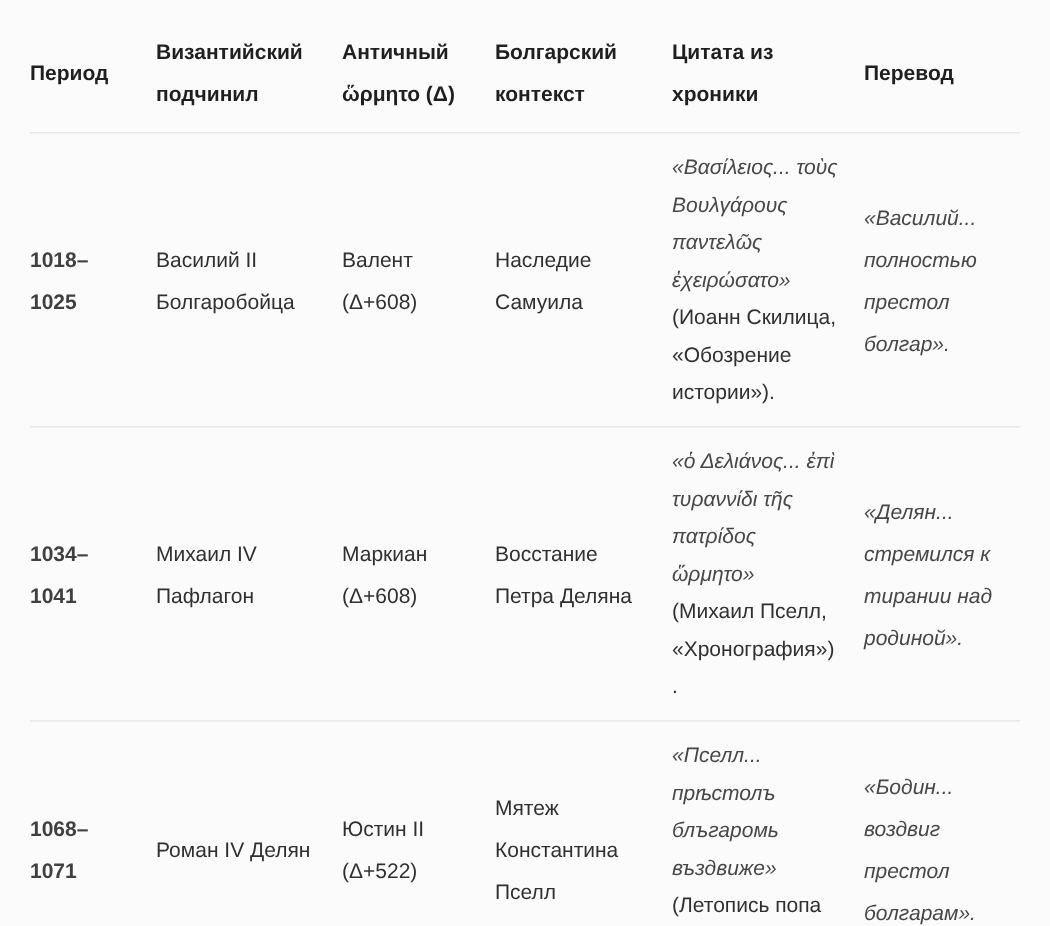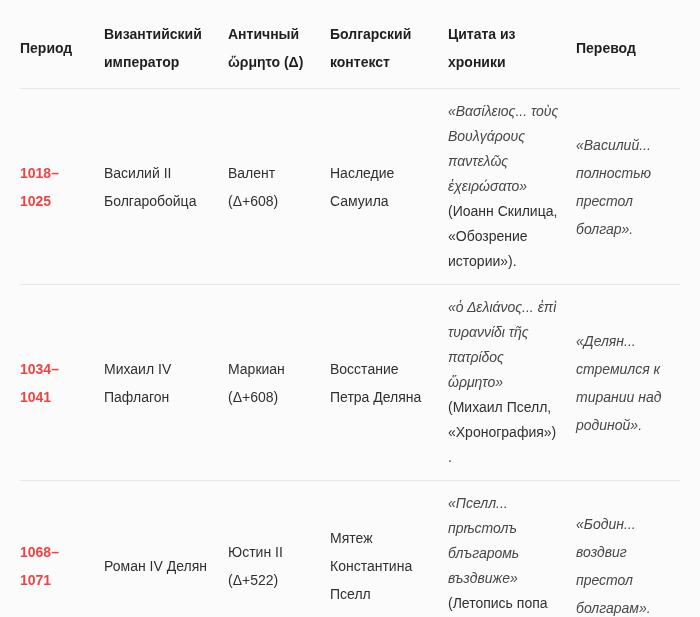--- a/index.html
+++ b/index.html
@@ -51,21 +51,21 @@
   td {
     font-size: 14px;
     line-height: 28px;
     padding: 10px 16px 10px 0;
     vertical-align: middle;
     color: #303030;
     word-wrap: break-word;
   }
   td.period {
     font-weight: 700;
-    color: #ef4444;
+    color: #404040;
   }
   td.quote-cell {
     font-size: 14px;
     line-height: 25px;
   }
   .quote-text, .translation-text {
     font-style: italic;
     color: #474747;
   }
   .quote-source {
@@ -82,21 +82,21 @@
       <col class="c1">
         <col class="c2">
         <col class="c3">
         <col class="c4">
         <col class="c5">
         <col class="c6">
     </colgroup>
     <thead>
       <tr>
         <th>Период</th>
-        <th>Византийский император</th>
+        <th>Византийский подчинил</th>
         <th>Античный ὥρμητο (Δ)</th>
         <th>Болгарский контекст</th>
         <th>Цитата из хроники</th>
         <th>Перевод</th>
       </tr>
     </thead>
     <tbody>
 
       <tr>
         <td class="period">1018–1025</td>

